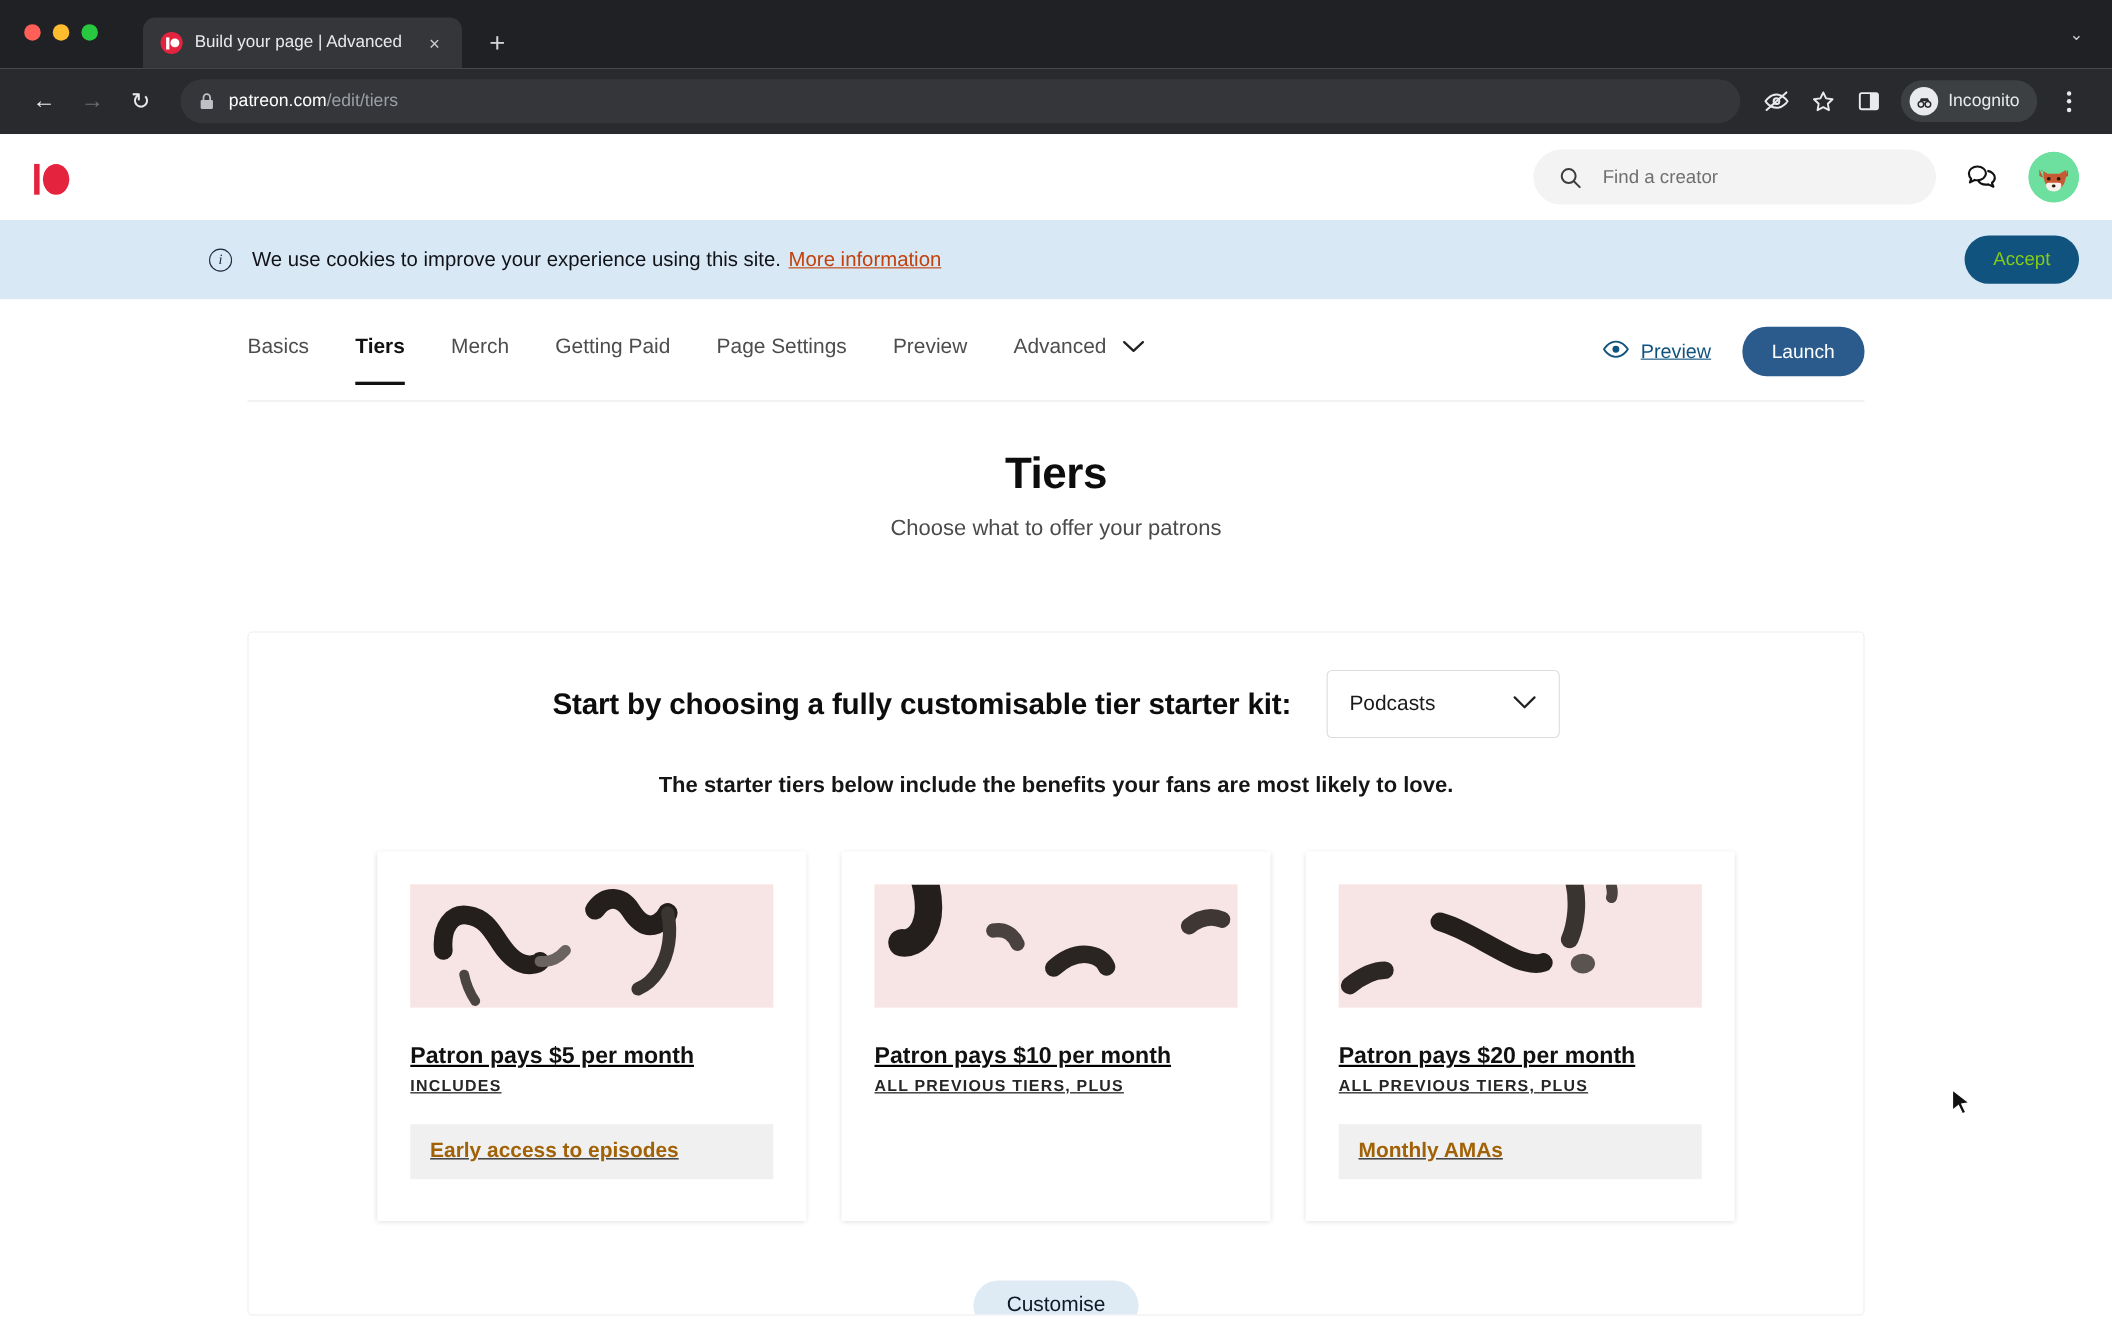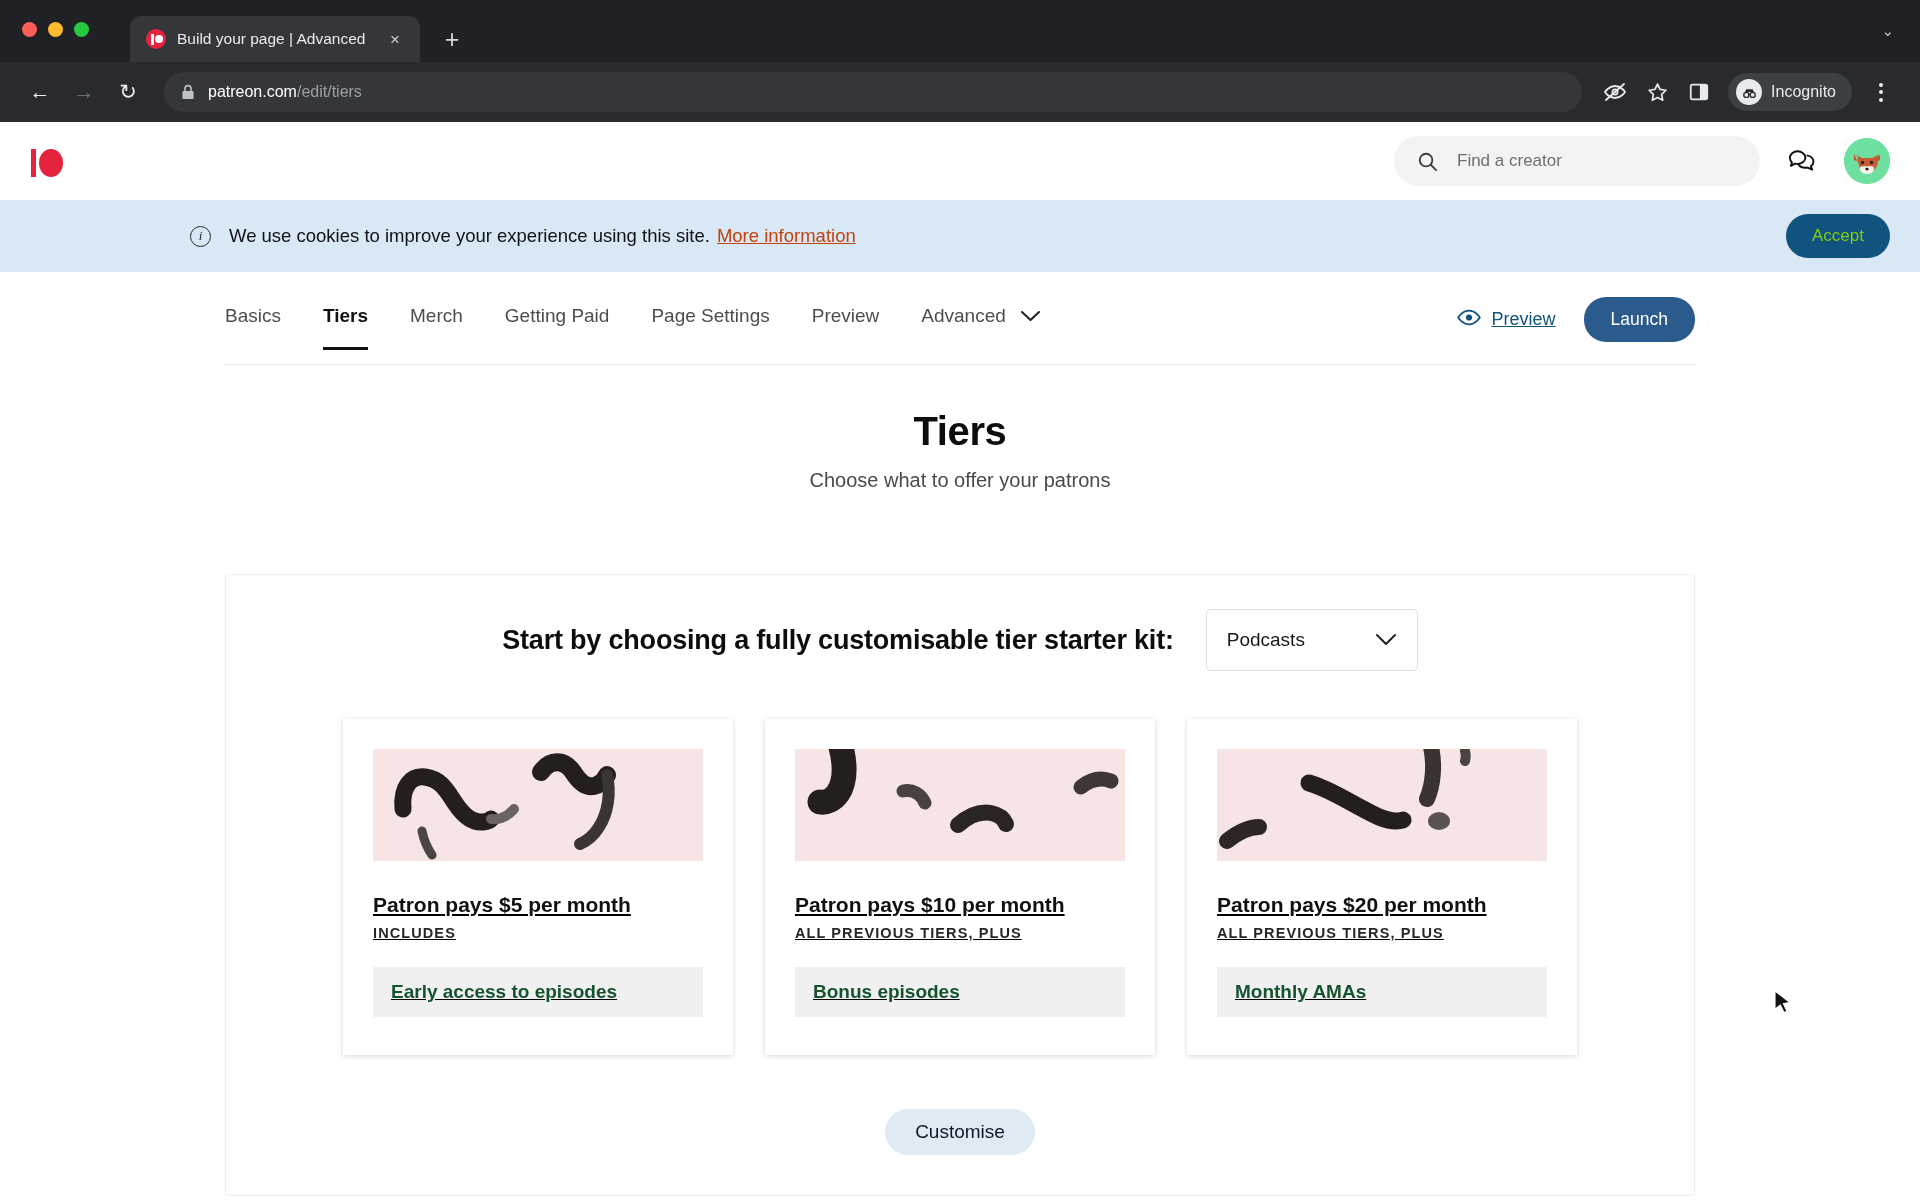--- a/index.html
+++ b/index.html
@@ -206,21 +206,21 @@
   }
   .tier-banner { height: 112px; background: #f7e5e6; position: relative; overflow: hidden; }
   .tier-price { font-size: 21px; font-weight: 700; color: #111; margin-top: 32px; }
   .tier-includes {
     font-size: 14.5px; font-weight: 700; color: #262626;
     letter-spacing: 1.1px; margin-top: 8px;
   }
   .benefit-chip {
     background: #f0f0f0; margin-top: 26px; height: 50px;
     display: flex; align-items: center; padding: 16px 18px;
-    font-size: 19px; font-weight: 700; color: #14532d;
+    font-size: 19px; font-weight: 700; color: #a16207;
   }
   .customise-wrap { display: flex; justify-content: center; margin-top: 54px; }
   .customise-btn {
     background: #deeaf4; color: #0e1a28; border-radius: 23px;
     height: 46px; padding: 0 30px; font-size: 19px;
     display: flex; align-items: center; justify-content: center;
   }
 
   .cursor { position: absolute; left: 1774px; top: 868px; pointer-events: none; }
 </style>
@@ -377,20 +377,21 @@
         <div class="kit-select">
           <span>Podcasts</span>
           <span class="chev">
             <svg width="22" height="13" viewBox="0 0 22 13" fill="none" stroke="#222" stroke-width="2" stroke-linecap="round" stroke-linejoin="round">
                 <path d="M2 2l9 9 9-9"></path>
               </svg>
           </span>
         </div>
       </div>
 
+      <div class="kit-sub">The starter tiers below include the benefits your fans are most likely to love.</div>
 
       <div class="cards">
 
         <div class="tier-card">
           <div class="tier-banner">
             <svg width="330" height="112" viewBox="0 0 330 112" preserveAspectRatio="none">
               <rect width="330" height="112" fill="#f7e5e6"></rect>
               <path d="M30 60c-2-22 8-34 22-32 16 2 22 14 30 26 8 12 18 20 28 19 6-.6 8-3 8-3" fill="none" stroke="#241f1d" stroke-width="17" stroke-linecap="round"></path>
               <path d="M118 70c9 1 17-3 23-10" fill="none" stroke="#6b6360" stroke-width="10" stroke-linecap="round"></path>
               <path d="M168 23c10-14 24-12 32 0 7 11 14 17 24 13 7-3 10-10 10-10" fill="none" stroke="#241f1d" stroke-width="18" stroke-linecap="round"></path>
@@ -408,21 +409,20 @@
             <svg width="330" height="112" viewBox="0 0 330 112" preserveAspectRatio="none">
               <rect width="330" height="112" fill="#f7e5e6"></rect>
               <path d="M45 -6c6 22 6 38 -2 50-5 7-12 10-18 9" fill="none" stroke="#241f1d" stroke-width="25" stroke-linecap="round"></path>
               <path d="M108 42c10-2 18 3 22 12" fill="none" stroke="#4a4240" stroke-width="13" stroke-linecap="round"></path>
               <path d="M163 76c10-9 22-14 33-12 8 1.5 13 6 15 11" fill="none" stroke="#2a2422" stroke-width="16" stroke-linecap="round"></path>
               <path d="M286 38c10-8 20-10 30-6" fill="none" stroke="#3e3734" stroke-width="15" stroke-linecap="round"></path>
             </svg>
           </div>
           <div class="tier-price">Patron pays $10 per month</div>
           <div class="tier-includes">ALL PREVIOUS TIERS, PLUS</div>
-          <div class="benefit-chip">Bonus episodes</div>
         </div>
 
         <div class="tier-card">
           <div class="tier-banner">
             <svg width="330" height="112" viewBox="0 0 330 112" preserveAspectRatio="none">
               <rect width="330" height="112" fill="#f7e5e6"></rect>
               <path d="M10 92c10-8 22-14 32-14" fill="none" stroke="#2c2624" stroke-width="16" stroke-linecap="round"></path>
               <path d="M92 34c22 6 44 22 70 34 10 4 18 5 24 3" fill="none" stroke="#241f1d" stroke-width="17" stroke-linecap="round"></path>
               <path d="M214 -2c4 18 2 38-4 52" fill="none" stroke="#3a3431" stroke-width="16" stroke-linecap="round"></path>
               <ellipse cx="222" cy="72" rx="11" ry="9" fill="#5a5351"></ellipse>

